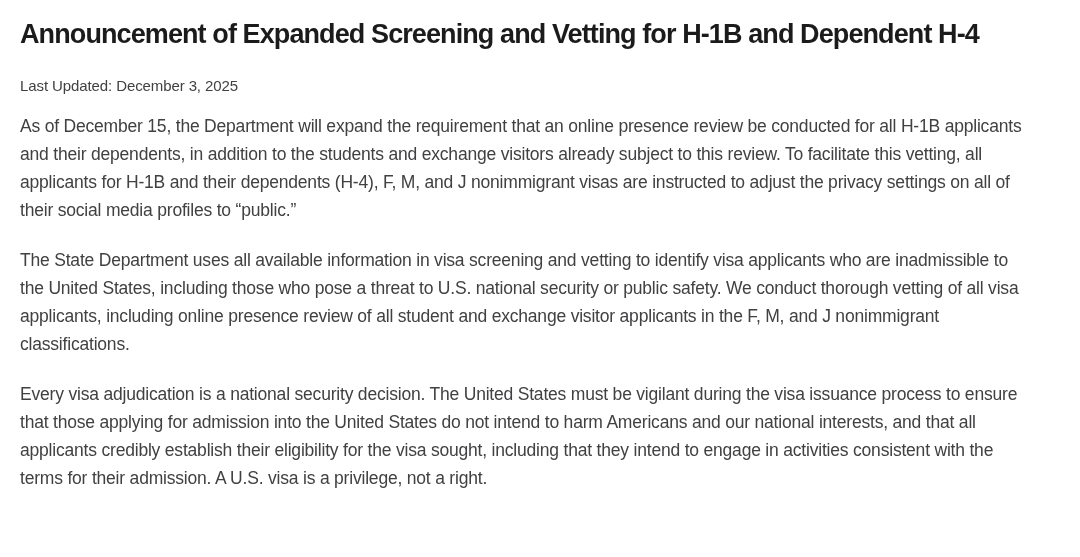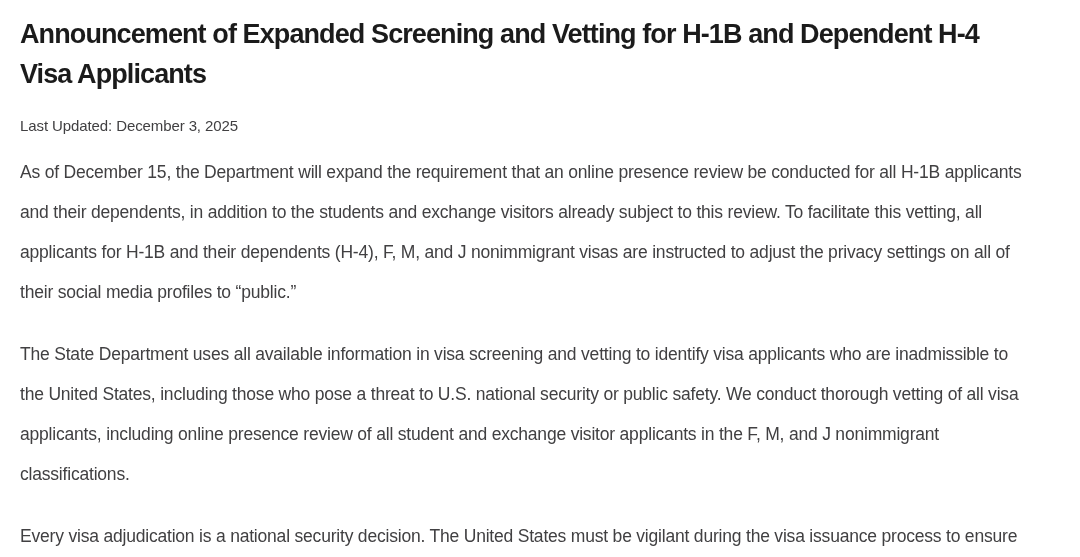--- a/index.html
+++ b/index.html
@@ -39,34 +39,33 @@
   .last-updated {
     margin: 0 0 16px 0;
     font-size: 15px;
     line-height: 20px;
     letter-spacing: -0.1px;
     color: var(--body);
   }
   .body-paragraph {
     margin: 0 0 22px 0;
     font-size: 17.5px;
-    line-height: 40px;
+    line-height: 28px;
     letter-spacing: -0.2px;
     color: var(--body);
   }
 </style>
 </head>
 <body>
 
 <div class="page">
   <div class="content">
 
     <h1 class="title">
       <span class="title-line">Announcement of Expanded Screening and Vetting for H-1B and Dependent H-4</span>
-      <span class="title-line">Visa Applicants</span>
     </h1>
 
     <p class="last-updated">Last Updated: December 3, 2025</p>
 
     <p class="body-paragraph">As of December 15, the Department will expand the requirement that an online presence review be conducted for all H-1B applicants and their dependents, in addition to the students and exchange visitors already subject to this review. To facilitate this vetting, all applicants for H-1B and their dependents (H-4), F, M, and J nonimmigrant visas are instructed to adjust the privacy settings on all of their social media profiles to “public.”</p>
 
     <p class="body-paragraph">The State Department uses all available information in visa screening and vetting to identify visa applicants who are inadmissible to the United States, including those who pose a threat to U.S. national security or public safety. We conduct thorough vetting of all visa applicants, including online presence review of all student and exchange visitor applicants in the F, M, and J nonimmigrant classifications.</p>
 
     <p class="body-paragraph">Every visa adjudication is a national security decision. The United States must be vigilant during the visa issuance process to ensure that those applying for admission into the United States do not intend to harm Americans and our national interests, and that all applicants credibly establish their eligibility for the visa sought, including that they intend to engage in activities consistent with the terms for their admission. A U.S. visa is a privilege, not a right.</p>
 

